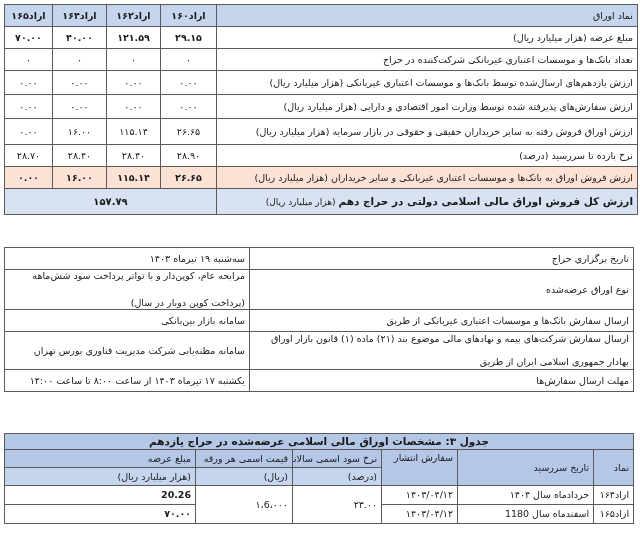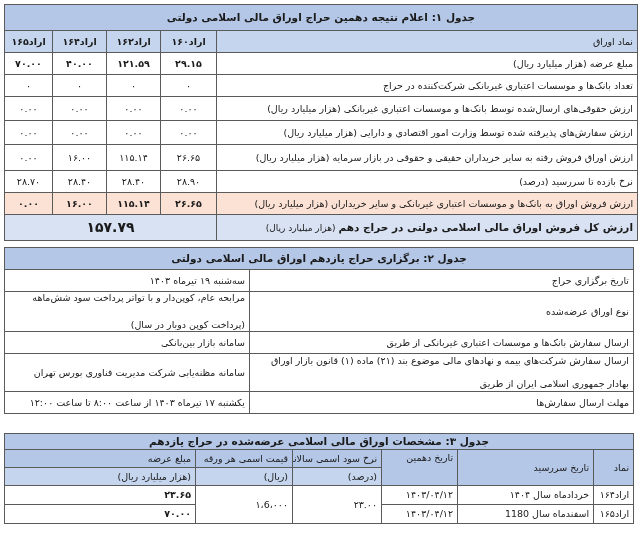--- a/index.html
+++ b/index.html
@@ -27,23 +27,20 @@
 
 <table id="t1">
   <colgroup>
     <col style="width:421px">
       <col style="width:56px">
       <col style="width:54px">
       <col style="width:54px">
       <col style="width:48px">
   </colgroup>
   <tbody>
-      <tr class="hdr" style="height:26px">
-    <td colspan="5" class="title">جدول ۱: اعلام نتیجه دهمین حراج اوراق مالی اسلامی دولتی</td>
-  </tr>
   <tr class="hdr2" style="height:22px">
     <td class="lbl">نماد اوراق</td>
     <td class="num bold">اراد۱۶۰</td>
     <td class="num bold">اراد۱۶۲</td>
     <td class="num bold">اراد۱۶۴</td>
     <td class="num bold">اراد۱۶۵</td>
   </tr>
   <tr style="height:22px">
     <td class="lbl">مبلغ عرضه (هزار میلیارد ریال)</td>
     <td class="num bold">۲۹.۱۵</td>
@@ -52,21 +49,21 @@
     <td class="num bold">۷۰.۰۰</td>
   </tr>
   <tr style="height:22px">
     <td class="lbl">تعداد بانک‌ها و موسسات اعتباری غیربانکی شرکت‌کننده در حراج</td>
     <td class="num">۰</td>
     <td class="num">۰</td>
     <td class="num">۰</td>
     <td class="num">۰</td>
   </tr>
   <tr style="height:24px">
-    <td class="lbl">ارزش حقوقی‌های ارسال‌شده توسط بانک‌ها و موسسات اعتباری غیربانکی (هزار میلیارد ریال)</td>
+    <td class="lbl">ارزش یازدهم‌های ارسال‌شده توسط بانک‌ها و موسسات اعتباری غیربانکی (هزار میلیارد ریال)</td>
     <td class="num">۰.۰۰</td>
     <td class="num">۰.۰۰</td>
     <td class="num">۰.۰۰</td>
     <td class="num">۰.۰۰</td>
   </tr>
   <tr style="height:24px">
     <td class="lbl">ارزش سفارش‌های پذیرفته شده توسط وزارت امور اقتصادی و دارایی (هزار میلیارد ریال)</td>
     <td class="num">۰.۰۰</td>
     <td class="num">۰.۰۰</td>
     <td class="num">۰.۰۰</td>
@@ -91,34 +88,31 @@
     <td class="num bold">۲۶.۶۵</td>
     <td class="num bold">۱۱۵.۱۴</td>
     <td class="num bold">۱۶.۰۰</td>
     <td class="num bold">۰.۰۰</td>
   </tr>
   <tr class="total" style="height:26px">
     <td class="lbl">
       <span class="bold" style="font-size:10.5px">ارزش کل فروش اوراق مالی اسلامی دولتی در حراج دهم</span>
       <span class="muted">(هزار میلیارد ریال)</span>
     </td>
-    <td colspan="4" class="num bold" style="font-size:14px">۱۵۷.۷۹</td>
+    <td colspan="4" class="num bold" style="font-size:10px">۱۵۷.۷۹</td>
   </tr>
 </tbody>
   </table>
 
 <table id="t2">
   <colgroup>
     <col style="width:384px">
       <col style="width:245px">
   </colgroup>
   <tbody>
-      <tr class="hdr" style="height:22px">
-    <td colspan="2" class="title">جدول ۲: برگزاری حراج یازدهم اوراق مالی اسلامی دولتی</td>
-  </tr>
   <tr style="height:22px">
     <td class="center">تاریخ برگزاری حراج</td>
     <td class="center">سه‌شنبه ۱۹ تیرماه ۱۴۰۳</td>
   </tr>
   <tr style="height:38px">
     <td class="center">نوع اوراق عرضه‌شده</td>
     <td class="center">
       <div>مرابحه عام، کوپن‌دار و با تواتر پرداخت سود شش‌ماهه</div>
       <div style="margin-top:16px">(پرداخت کوپن دوبار در سال)</div>
     </td>
@@ -150,37 +144,37 @@
       <col style="width:97px">
       <col style="width:191px">
   </colgroup>
   <tbody>
       <tr class="hdr" style="height:16px">
     <td colspan="6" class="title">جدول ۳: مشخصات اوراق مالی اسلامی عرضه‌شده در حراج یازدهم</td>
   </tr>
   <tr class="hdr" style="height:18px">
     <td rowspan="2" class="center">نماد</td>
     <td rowspan="2" class="center">تاریخ سررسید</td>
-    <td rowspan="2" class="center" style="vertical-align:top;padding-top:2px">تاریخ دهمین</td>
+    <td rowspan="2" class="center" style="vertical-align:top;padding-top:2px">سفارش انتشار</td>
     <td class="center">نرخ سود اسمی سالانه</td>
     <td class="center">قیمت اسمی هر ورقه</td>
     <td class="center">مبلغ عرضه</td>
   </tr>
   <tr class="hdr2" style="height:18px">
     <td class="center">(درصد)</td>
     <td class="center">(ریال)</td>
     <td class="center">(هزار میلیارد ریال)</td>
   </tr>
   <tr style="height:19px">
     <td class="center">اراد۱۶۴</td>
     <td class="center">خردادماه سال ۱۴۰۴</td>
     <td class="center">۱۴۰۳/۰۴/۱۲</td>
     <td rowspan="2" class="center">۲۳.۰۰</td>
     <td rowspan="2" class="center">۱،6،۰۰۰</td>
-    <td class="center bold">۲۳.۶۵</td>
+    <td class="center bold">20.26</td>
   </tr>
   <tr style="height:19px">
     <td class="center">اراد۱۶۵</td>
     <td class="center">اسفندماه سال 1180</td>
     <td class="center">۱۴۰۳/۰۴/۱۲</td>
     <td class="center bold">۷۰.۰۰</td>
   </tr>
 </tbody>
   </table>
 

